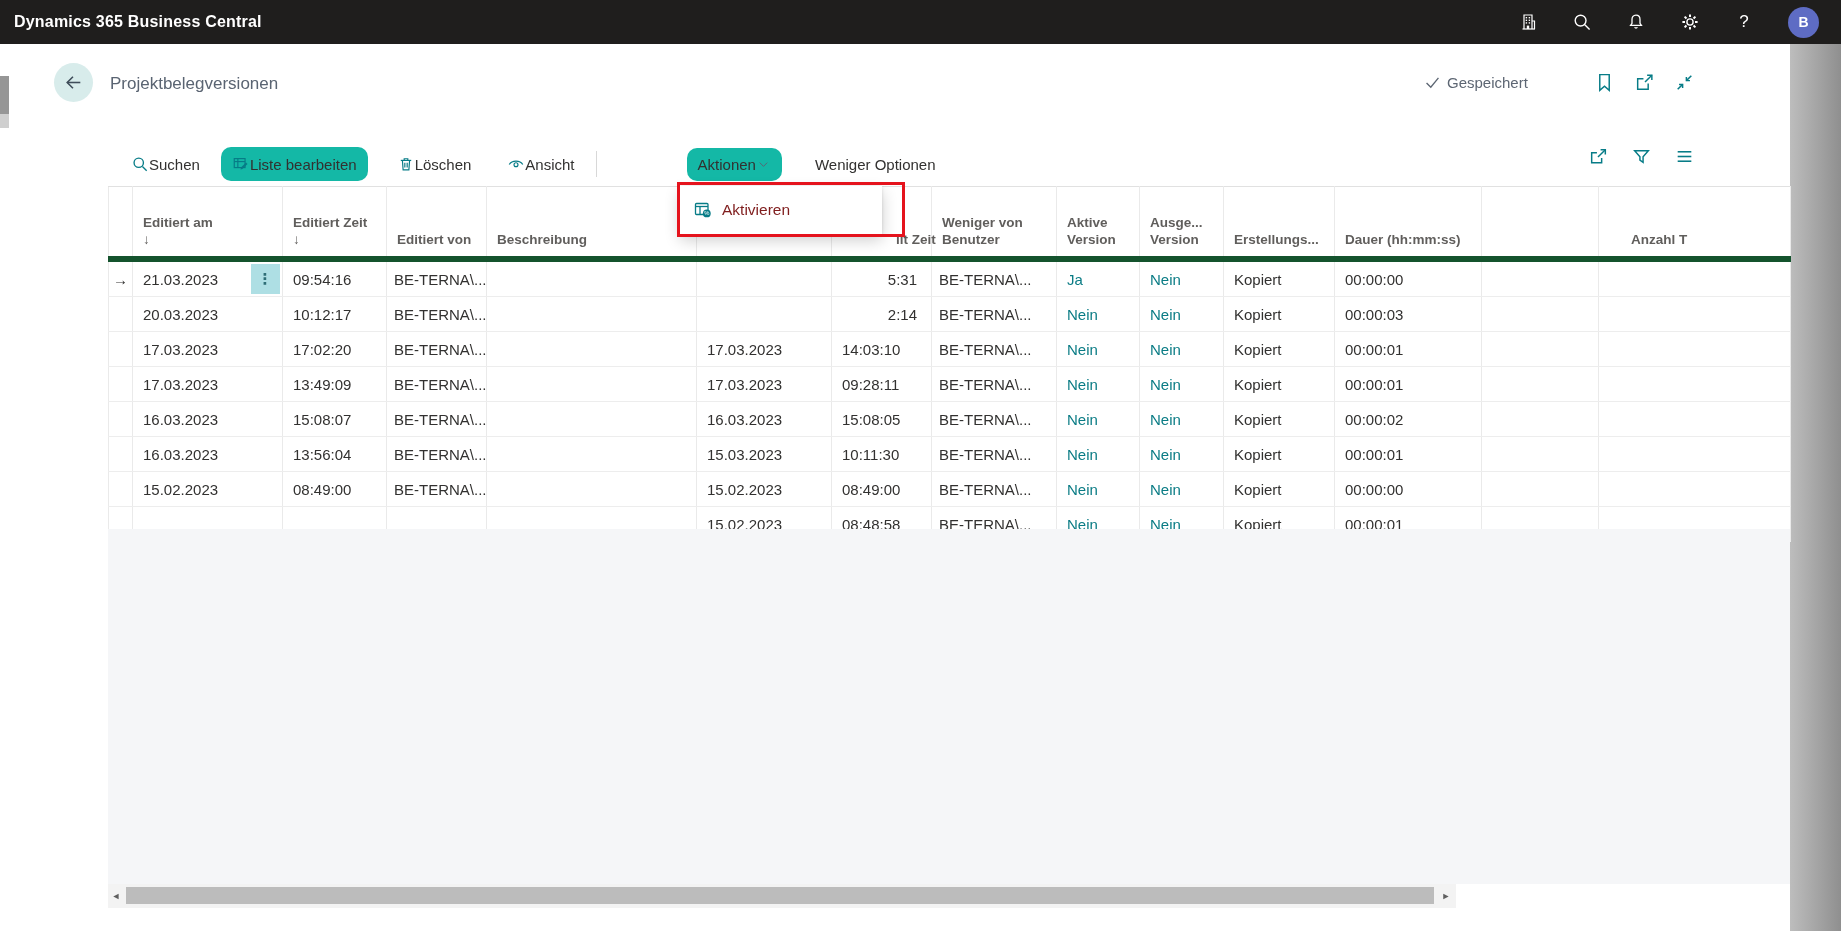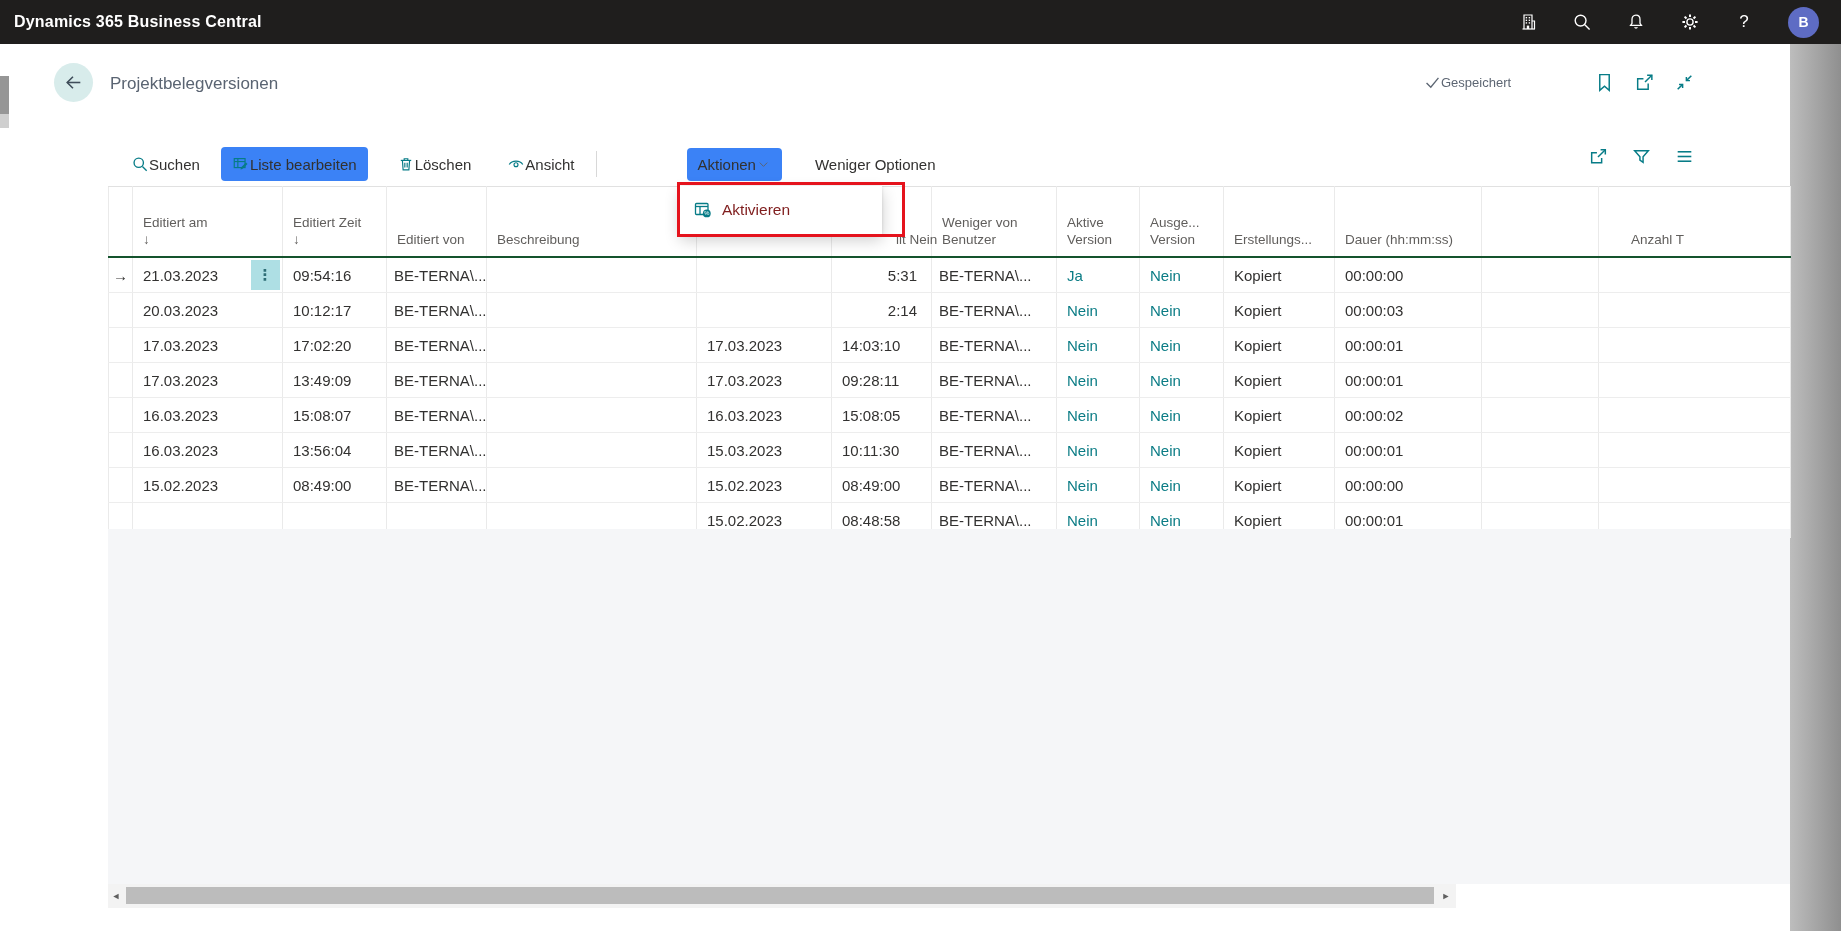--- a/index.html
+++ b/index.html
@@ -14,41 +14,41 @@
   #topbar { position:absolute; left:0; top:0; width:1841px; height:44px; background:#1f1e1d; display:flex; align-items:center; }
   #topbar .app-title { color:#fff; font-size:16px; font-weight:bold; padding-left:14px; letter-spacing:.2px; }
   #topbar .tb-icons { position:absolute; right:0; top:0; height:44px; display:flex; align-items:center; gap:34px; padding-right:22px; }
   .tb-icon { width:20px; height:20px; display:flex; align-items:center; justify-content:center; }
   .tb-help { color:#fff; font-size:17px; }
   .avatar { width:31px; height:31px; border-radius:50%; background:#5e6cc4; color:#fff; font-weight:bold; font-size:14px; display:flex; align-items:center; justify-content:center; }
 
   
   .back-btn { position:absolute; left:54px; top:63px; width:39px; height:39px; border-radius:50%; background:#d8eceb; display:flex; align-items:center; justify-content:center; }
   .page-title { position:absolute; left:110px; top:74px; font-size:17px; color:#5a6472; }
-  .saved { position:absolute; left:1424px; top:74px; display:flex; align-items:center; font-size:13px; color:#5d6673; }
+  .saved { position:absolute; left:1424px; top:74px; display:flex; align-items:center; gap:6px; font-size:15px; color:#5d6673; }
   .hdr-icons { position:absolute; left:1594px; top:72px; display:flex; align-items:center; gap:19px; }
   .hdr-icons .ic { width:21px; height:21px; }
 
   
   #toolbar { position:absolute; left:108px; top:142px; height:44px; display:flex; align-items:center; }
   .tool-item { display:flex; align-items:center; font-size:15px; color:#323130; padding:8px 11px; white-space:nowrap; }
   .tool-item .ic { width:18px; height:18px; }
-  .pill { background:#3b82f6; border-radius:4px; }
+  .pill { background:#14b8a6; border-radius:10px; }
   .tool-sep { width:1px; height:26px; background:#d8d8d8; margin:0 10px; }
   #toolbar-right { position:absolute; left:1588px; top:146px; display:flex; align-items:center; gap:22px; }
   #toolbar-right .ic { width:21px; height:21px; }
 
   
   #table-wrap { position:absolute; left:108px; top:186px; }
   table { border-collapse:collapse; table-layout:fixed; width:1682px; border-top:1px solid #e1e1e1; border-left:1px solid #eaeaea; background:#fff; }
   col.c0{width:24px} col.c1{width:150px} col.c2{width:104px} col.c3{width:100px} col.c4{width:210px}
   col.c5{width:135px} col.c6{width:100px} col.c7{width:125px} col.c8{width:83px} col.c9{width:84px}
   col.c10{width:111px} col.c11{width:147px} col.c12{width:117px} col.c13{width:192px}
-  th { height:62px; vertical-align:bottom; border-right:1px solid #eaeaea; border-bottom:2px solid #14532d;
-       font-weight:normal; font-size:13.5px; color:#605e5c; text-align:left; padding:0 10px 7px; white-space:nowrap; overflow:visible; }
+  th { height:62px; vertical-align:bottom; border-right:1px solid #eaeaea; border-bottom:6px solid #14532d;
+       font-weight:bold; font-size:13.5px; color:#605e5c; text-align:left; padding:0 10px 7px; white-space:nowrap; overflow:visible; }
   th .h1 { min-height:17px; line-height:17px; }
   th .h2 { min-height:18px; line-height:18px; }
   th.th-frag { padding-left:64px; }
   th.th-anzahl { padding-left:32px; }
   td { height:34px; border-right:1px solid #eaeaea; border-bottom:1px solid #ededed; font-size:15px; padding:0 10px; white-space:nowrap; overflow:hidden; position:relative; }
   td[data-field="marker"] { padding:0 2px; text-align:center; color:#323130; font-size:15px; }
   td[data-field="editiert_von"], td[data-field="erstellt_von"] { padding:0 7px; }
   td[data-field="aktive_version"], td[data-field="ausge_version"] { color:#0b7c85; }
   tr.selected td[data-field="editiert_am"] .cell-text { text-underline-offset:2px; }
   tbody tr:nth-child(1) td[data-field="erstellt_zeit"], tbody tr:nth-child(2) td[data-field="erstellt_zeit"] { text-align:right; padding-right:14px; }
@@ -263,21 +263,21 @@
           <th>
               <div class="h1"></div>
               <div class="h2">Beschreibung</div>
             </th>
           <th>
               <div class="h1"></div>
               <div class="h2"></div>
             </th>
           <th class="th-frag">
               <div class="h1"></div>
-              <div class="h2">llt Nein</div>
+              <div class="h2">llt Zeit</div>
             </th>
           <th>
               <div class="h1">Weniger von</div>
               <div class="h2">Benutzer</div>
             </th>
           <th>
               <div class="h1">Aktive</div>
               <div class="h2">Version</div>
             </th>
           <th>

